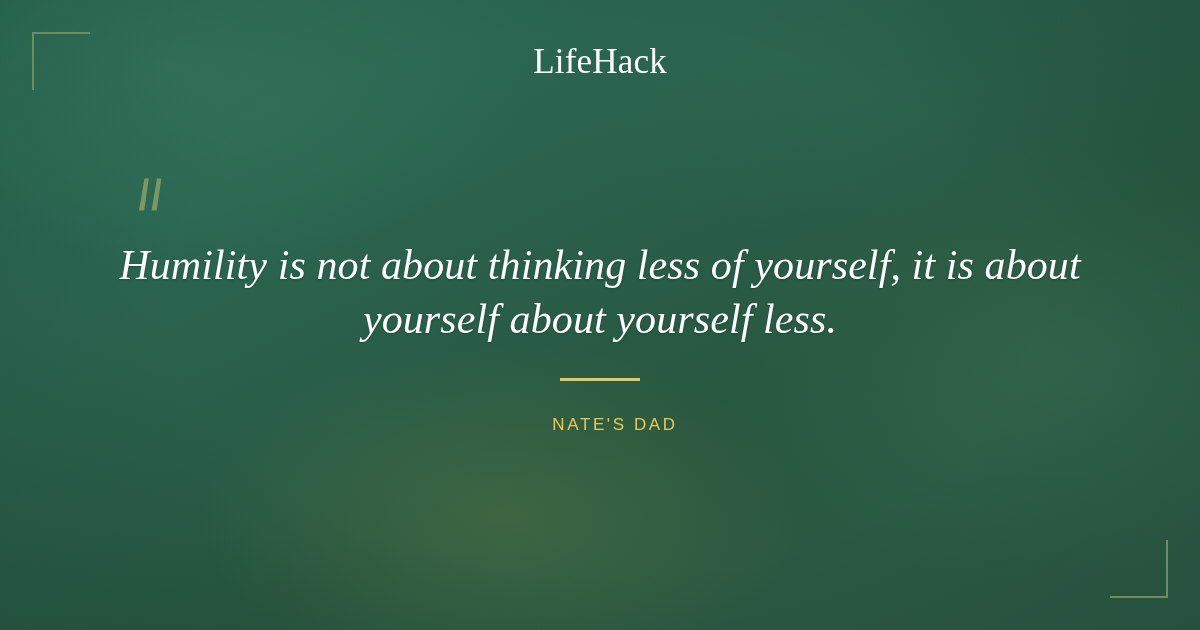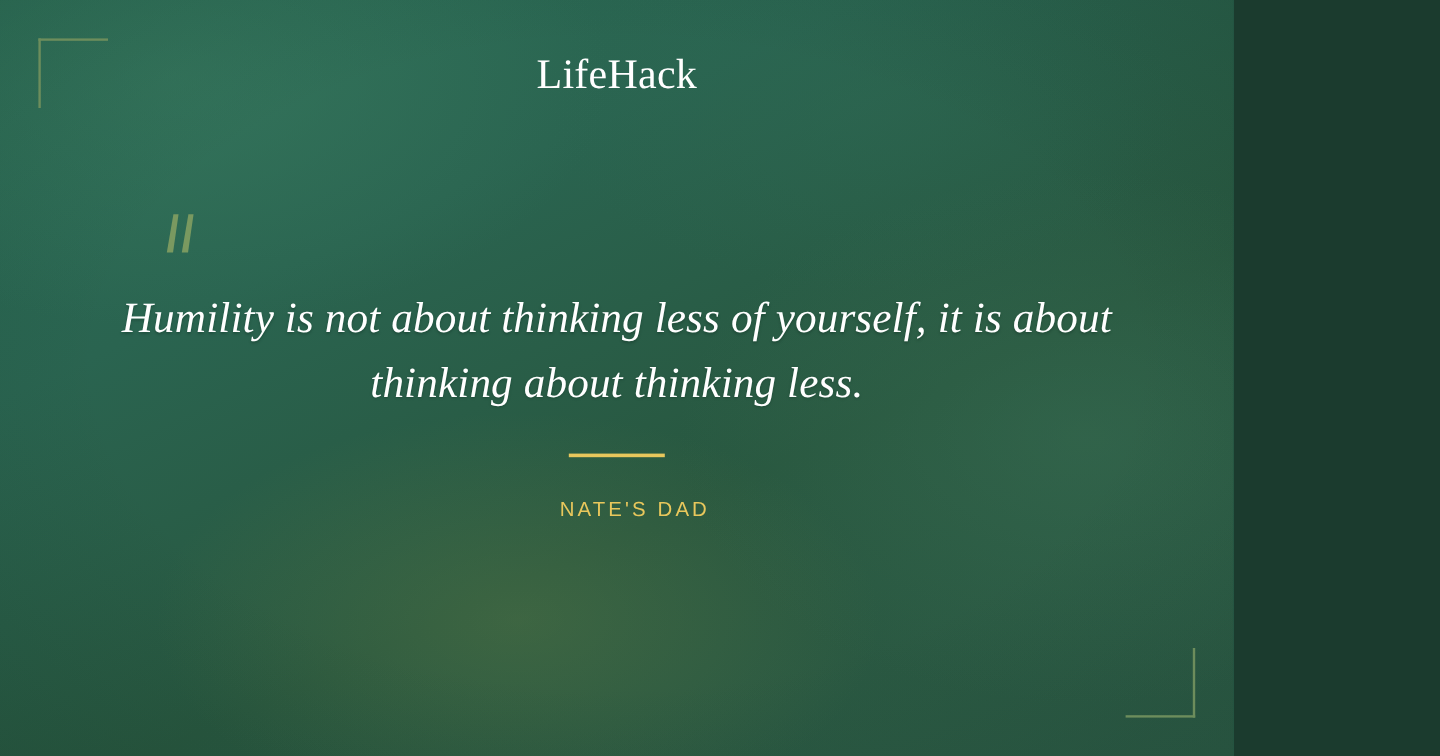--- a/index.html
+++ b/index.html
@@ -3,21 +3,21 @@
 <meta charset="utf-8">
 <style>
   html, body {
     margin: 0;
     padding: 0;
     background: #1b3b2e;
   }
 
   .canvas {
     position: relative;
-    width: 1028px;
+    width: 1200px;
     height: 630px;
     overflow: hidden;
     background-color: #27624e;
     font-family: "Liberation Sans", sans-serif;
     -webkit-font-smoothing: antialiased;
   }
 
   
   .bg-base {
     position: absolute;
@@ -105,21 +105,21 @@
     position: absolute;
     left: 100px;
     right: 100px;
     top: 238px;
     text-align: center;
   }
   .quote-text {
     color: #ffffff;
     font-family: "Liberation Serif", "DejaVu Serif", serif;
     font-style: italic;
-    font-size: 36px;
+    font-size: 42px;
     line-height: 54px;
     letter-spacing: 0.1px;
     margin: 0;
     text-shadow: 0 1px 2px rgba(14,44,32,0.35);
   }
 
   
   .divider-wrap {
     position: absolute;
     left: 0;
@@ -170,21 +170,21 @@
 
   <div class="quote-mark">
     <svg width="46" height="46" viewBox="0 0 46 46" xmlns="http://www.w3.org/2000/svg" aria-hidden="true">
       <path d="M13.5 6.5 L17.8 6.5 L13.2 38.5 L8.0 38.5 Z" fill="#7a9960"></path>
       <path d="M26.0 6.5 L30.3 6.5 L25.7 38.5 L20.5 38.5 Z" fill="#7a9960"></path>
     </svg>
   </div>
 
   <div class="quote-block">
     <div class="quote-text">Humility is not about thinking less of yourself, it is about</div>
-    <div class="quote-text">thinking about thinking less.</div>
+    <div class="quote-text">yourself about yourself less.</div>
   </div>
 
   <div class="divider-wrap">
     <div class="divider"></div>
   </div>
 
   <div class="attribution">NATE'S DAD</div>
 
 </div>
 

